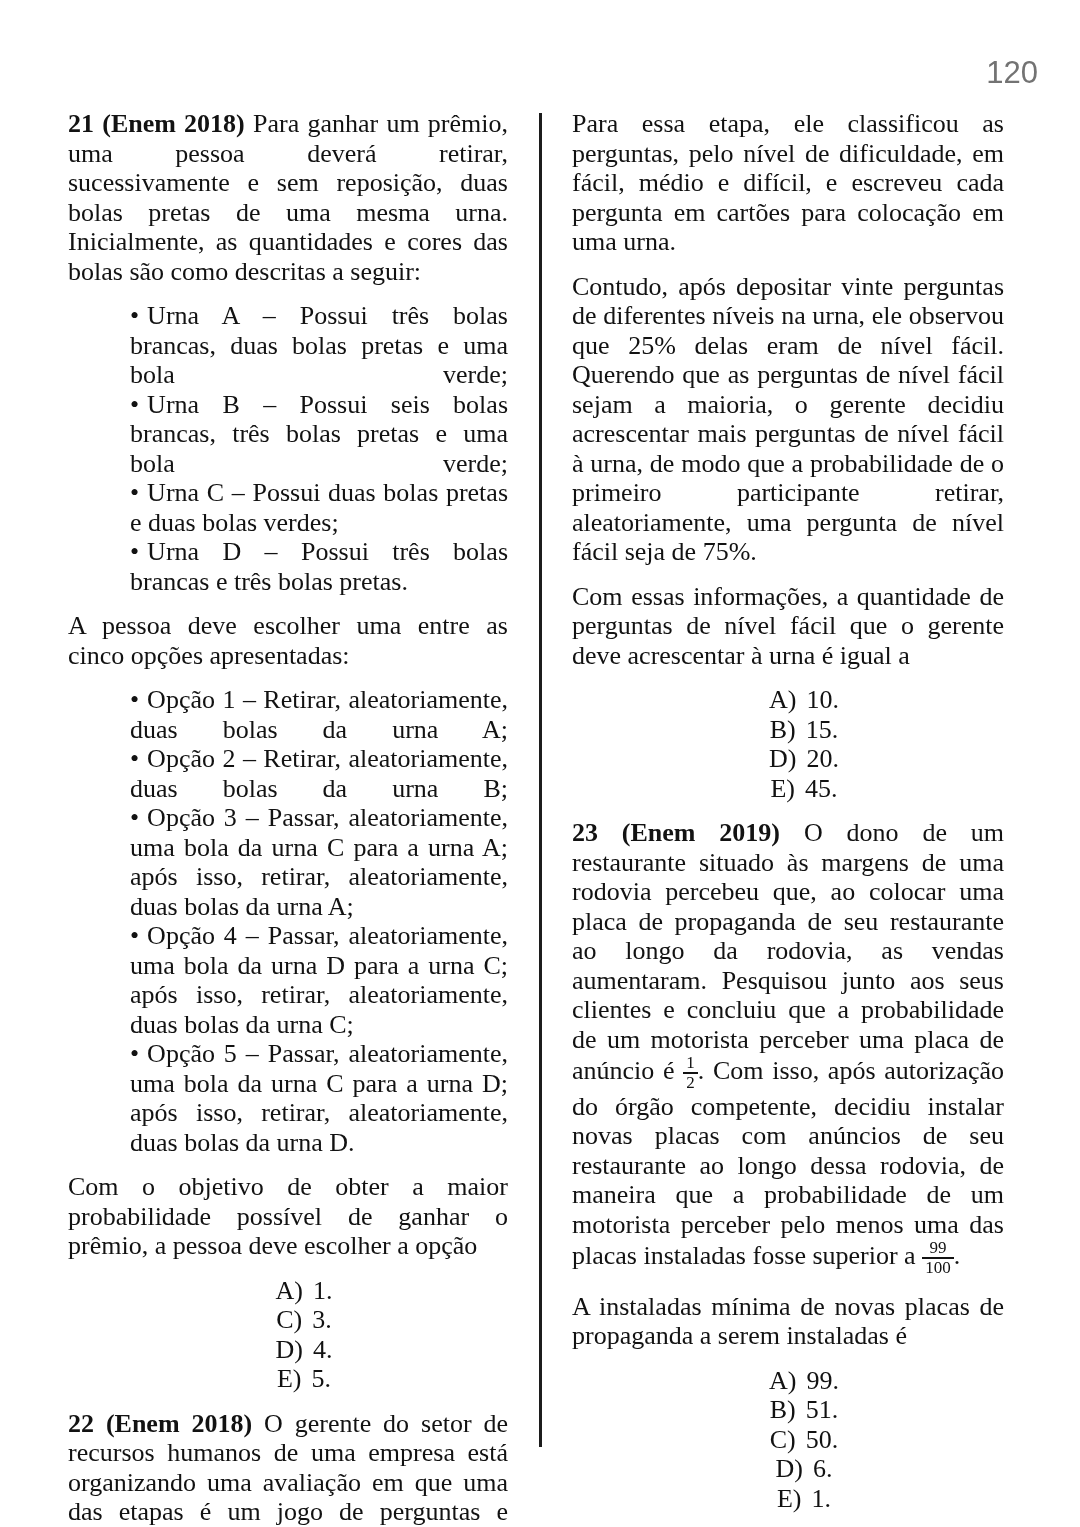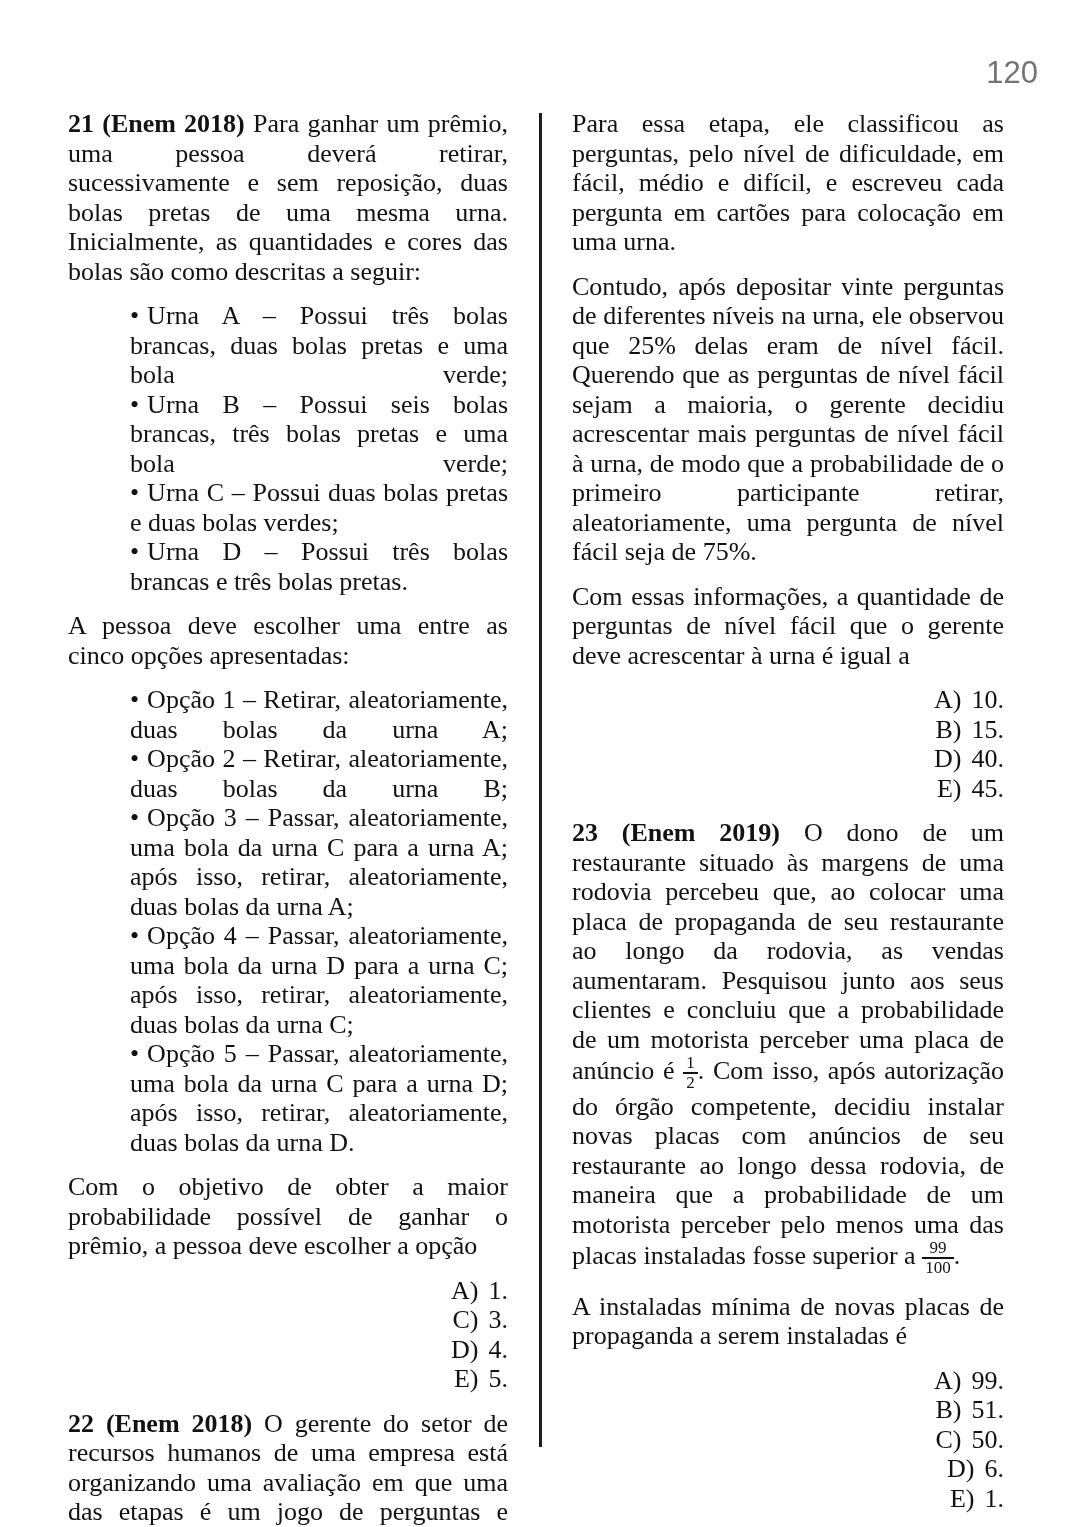--- a/index.html
+++ b/index.html
@@ -38,21 +38,21 @@
   }
   .col-left { left: 68px; width: 440px; }
   .col-right { left: 572px; width: 432px; }
   .para { margin: 0 0 15px 0; }
   .qlabel { font-weight: bold; }
   .list { margin: 0 0 15px 0; }
   .item { margin-left: 62px; text-align: justify; }
   .justify-last { text-align-last: justify; -moz-text-align-last: justify; }
   .bullet { margin-right: 8px; }
   .answers { margin: 0 0 15px 0; }
-  .ans { margin-left: 32px; text-align: right; font-family: Liberation Serif, serif; }
+  .ans { margin-left: 32px; text-align: center; font-family: Liberation Serif, serif; }
   .ans-letter { margin-right: 10px; }
   .frac {
     display: inline-block;
     vertical-align: -0.55em;
     text-align: center;
     line-height: 1.05;
     font-size: 17px;
   }
   .frac .num { display: block; padding: 0 3px; }
   .frac .den { display: block; border-top: 2px solid #121212; padding: 0 3px; }
@@ -109,21 +109,21 @@
 
     <p class="para">Para essa etapa, ele classificou as perguntas, pelo nível de dificuldade, em fácil, médio e difícil, e escreveu cada pergunta em cartões para colocação em uma urna.</p>
 
     <p class="para">Contudo, após depositar vinte perguntas de diferentes níveis na urna, ele observou que 25% delas eram de nível fácil. Querendo que as perguntas de nível fácil sejam a maioria, o gerente decidiu acrescentar mais perguntas de nível fácil à urna, de modo que a probabilidade de o primeiro participante retirar, aleatoriamente, uma pergunta de nível fácil seja de 75%.</p>
 
     <p class="para">Com essas informações, a quantidade de perguntas de nível fácil que o gerente deve acrescentar à urna é igual a</p>
 
     <div class="answers">
       <div class="ans"><span class="ans-letter">A)</span><span class="ans-value">10.</span></div>
       <div class="ans"><span class="ans-letter">B)</span><span class="ans-value">15.</span></div>
-      <div class="ans"><span class="ans-letter">D)</span><span class="ans-value">40.</span></div>
+      <div class="ans"><span class="ans-letter">D)</span><span class="ans-value">20.</span></div>
       <div class="ans"><span class="ans-letter">E)</span><span class="ans-value">45.</span></div>
     </div>
 
     <p class="para">
       <span class="qlabel">23 (Enem 2019)</span>
       <span>O dono de um restaurante situado às margens de uma rodovia percebeu que, ao colocar uma placa de propaganda de seu restaurante ao longo da rodovia, as vendas aumentaram. Pesquisou junto aos seus clientes e concluiu que a probabilidade de um motorista perceber uma placa de anúncio é</span>
       <span class="frac"><span class="num">1</span><span class="den">2</span></span><span>. Com isso, após autorização do órgão competente, decidiu instalar novas placas com anúncios de seu restaurante ao longo dessa rodovia, de maneira que a probabilidade de um motorista perceber pelo menos uma das placas instaladas fosse superior a</span>
       <span class="frac"><span class="num">99</span><span class="den">100</span></span><span>.</span>
     </p>
 

